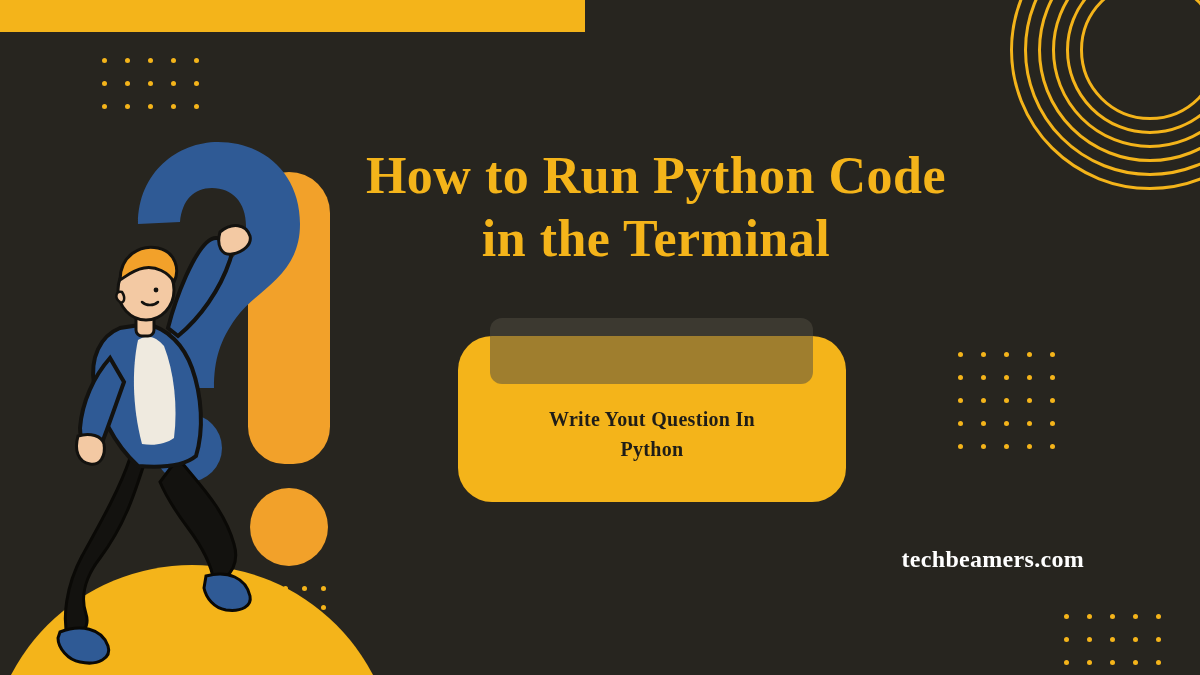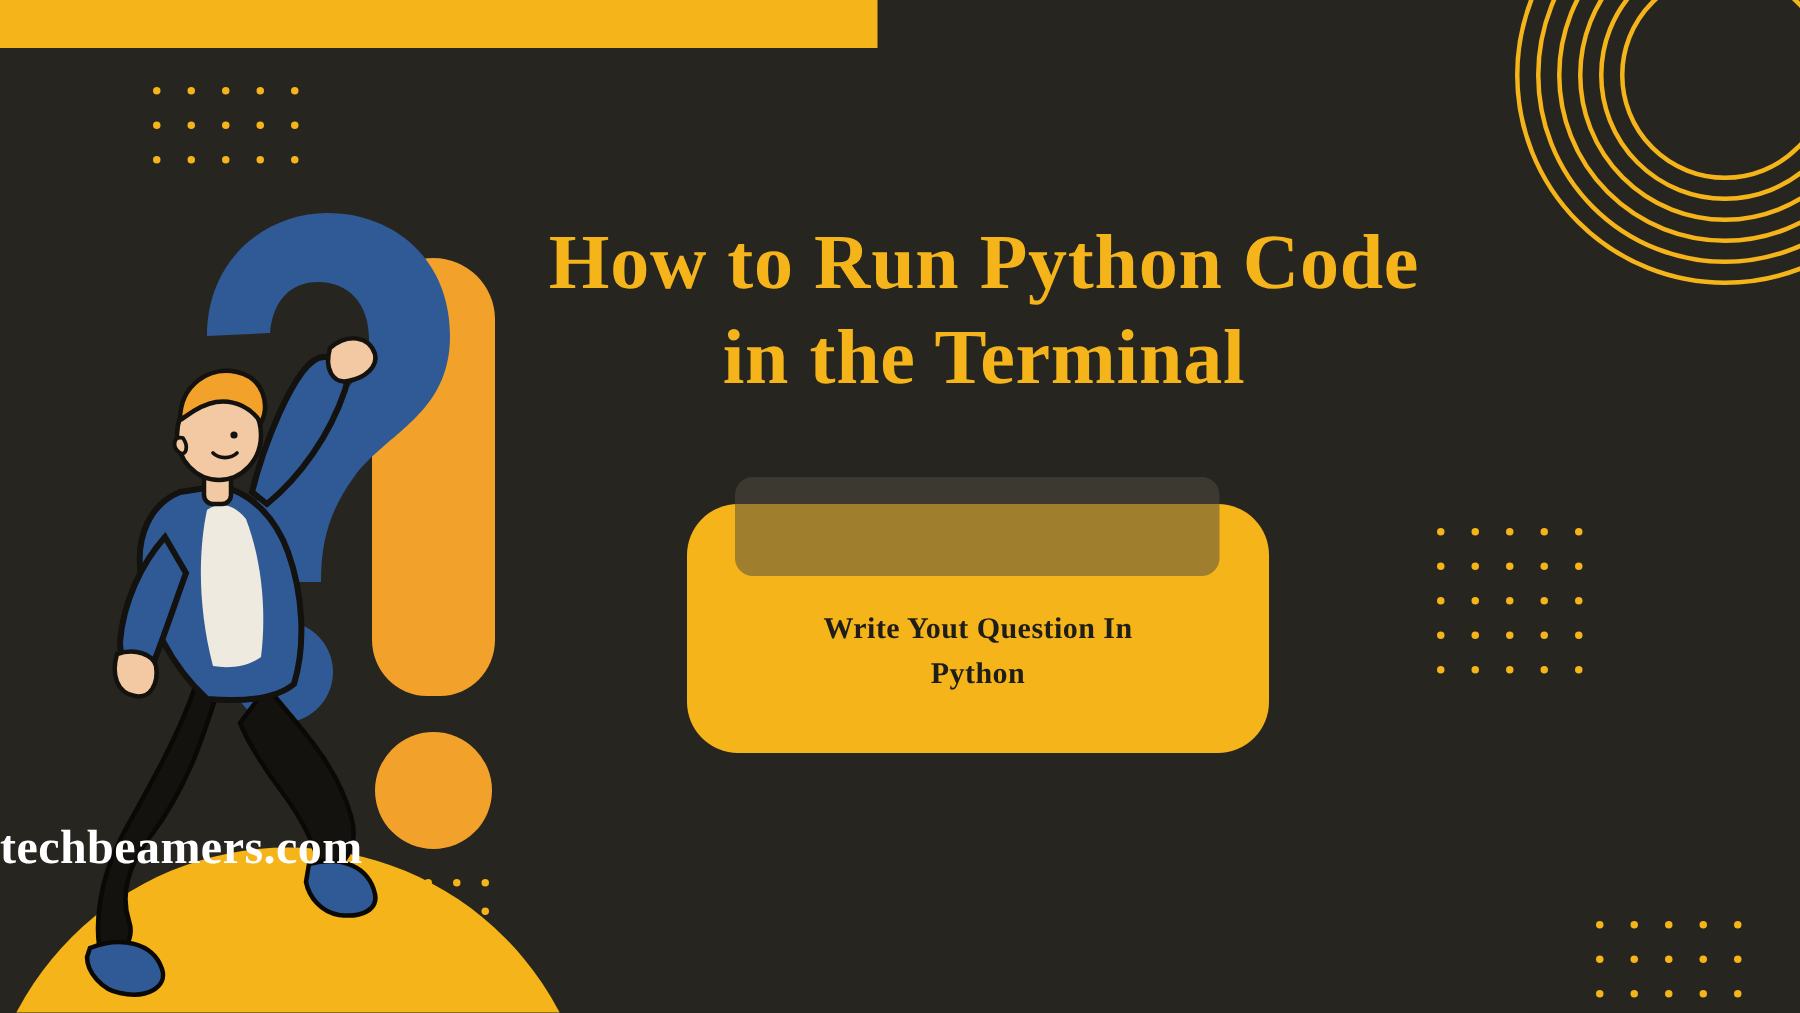--- a/index.html
+++ b/index.html
@@ -132,24 +132,24 @@
     font-size: 20px;
     line-height: 1.5;
     letter-spacing: 0.3px;
   }
 
   
   .site {
     position: absolute;
     left: 0; width: 1084px;
     top: 546px;
-    text-align: left;
+    text-align: right;
     color: #ffffff;
     font-weight: 800;
-    font-size: 32px;
+    font-size: 24px;
     letter-spacing: 0.3px;
   }
 </style>
 </head>
 <body>
 
 <div class="top-bar"></div>
 
 <div class="arc-set">
   <div class="arc" style="inset:0"></div>

